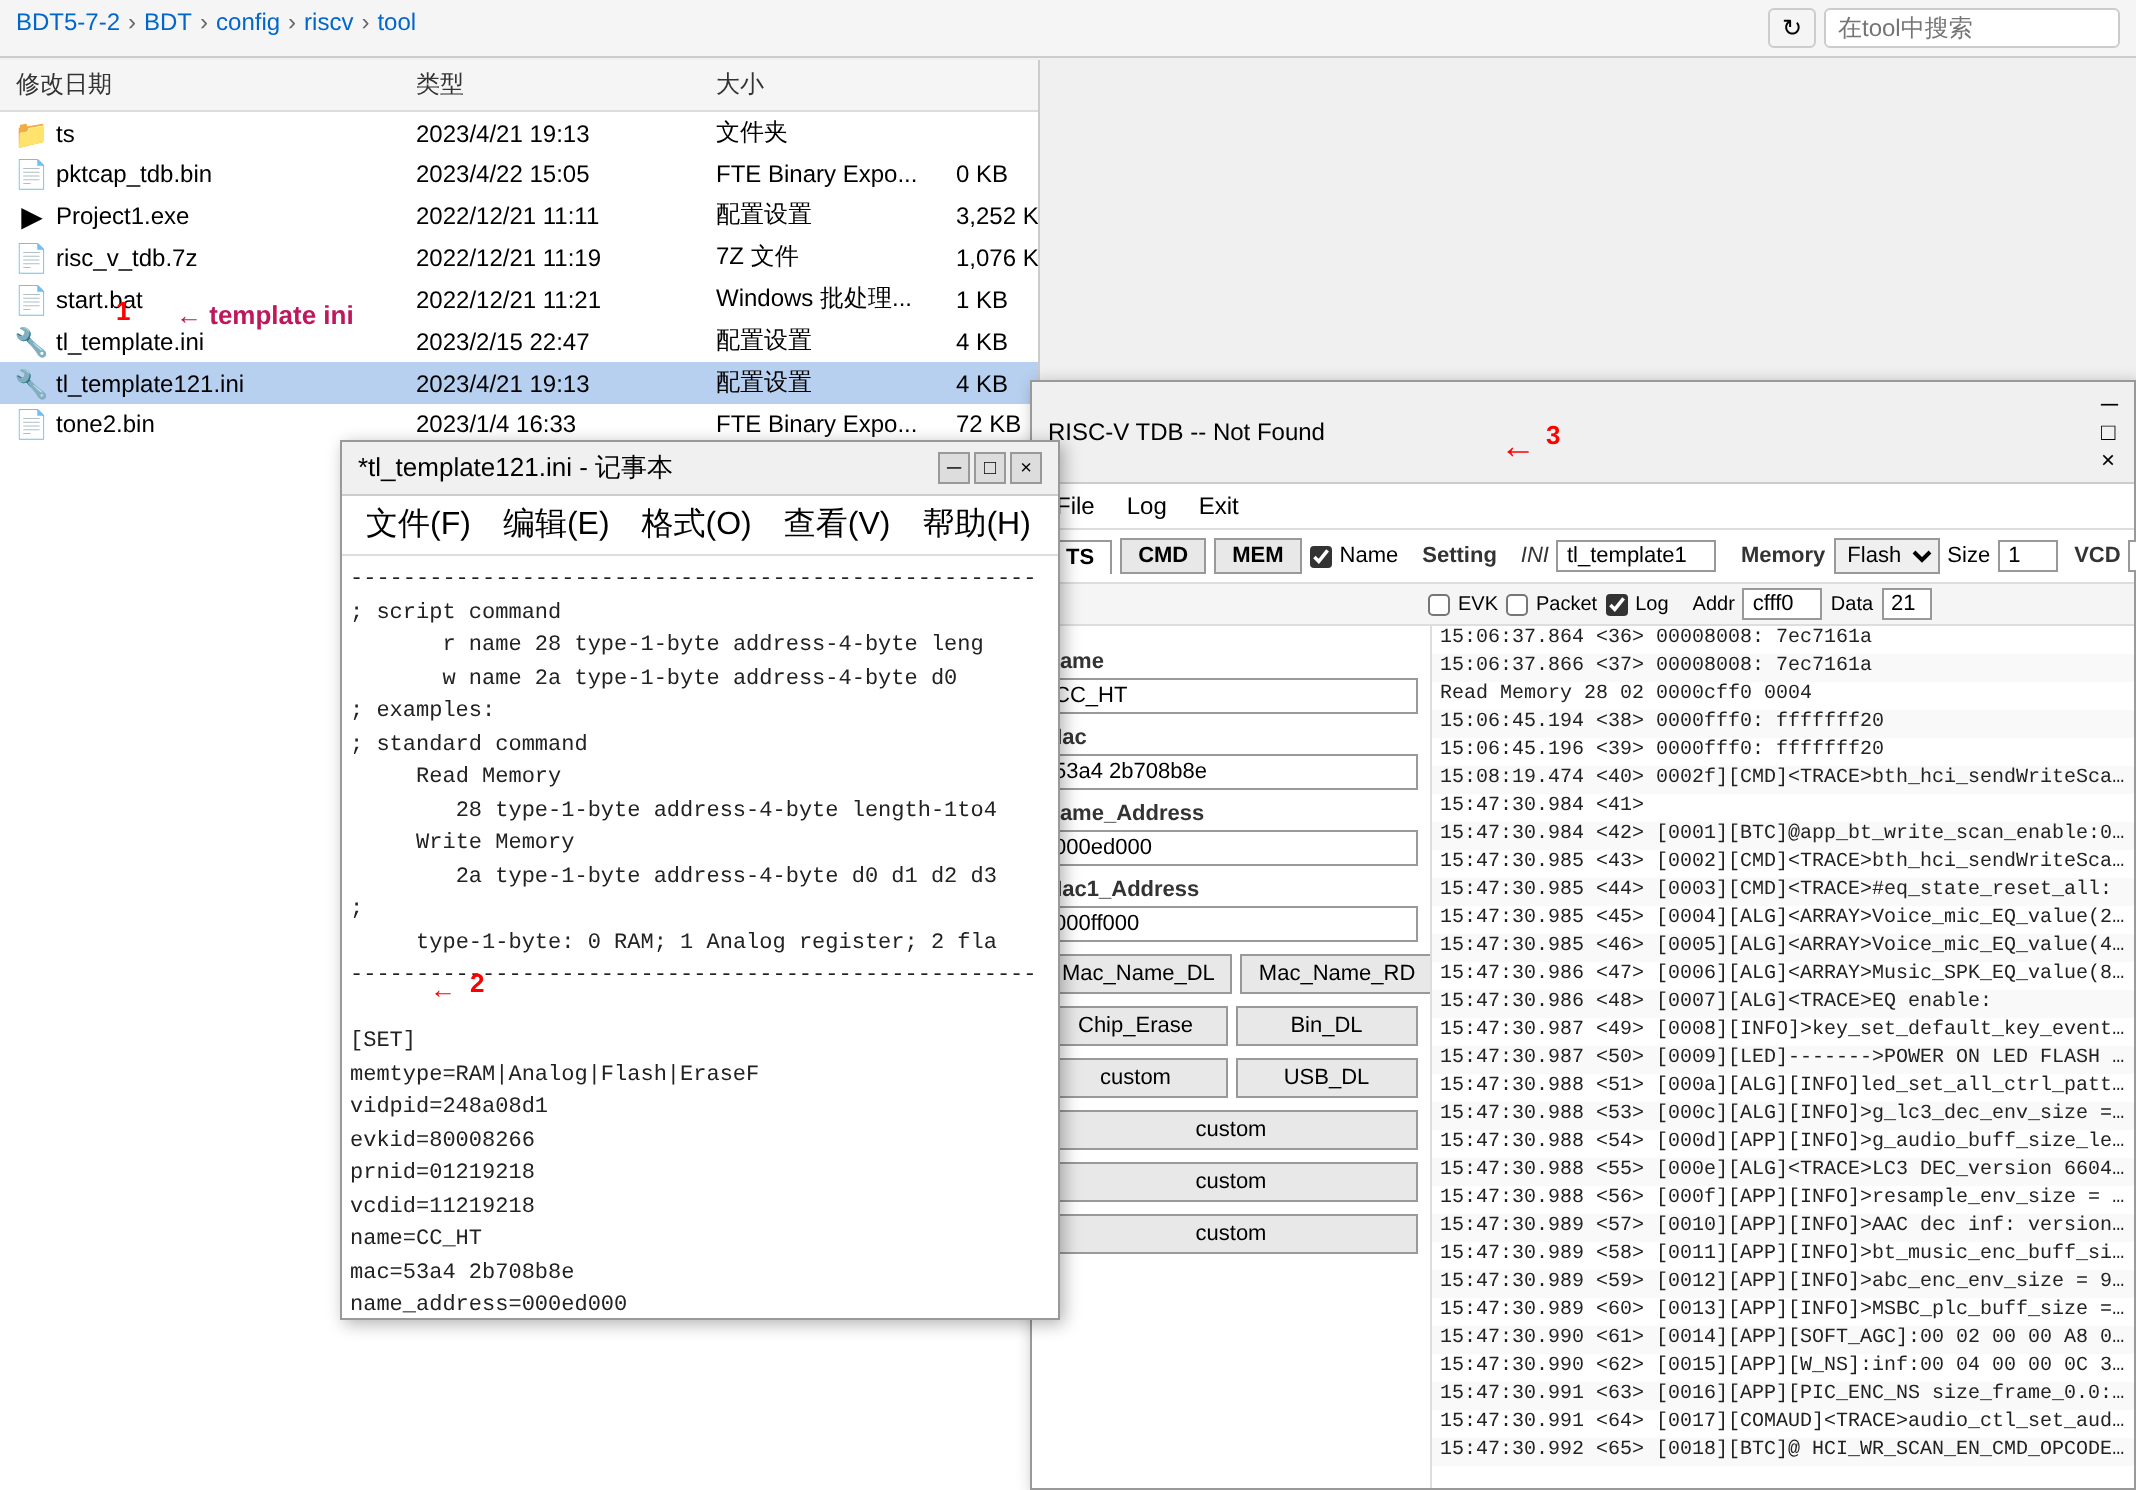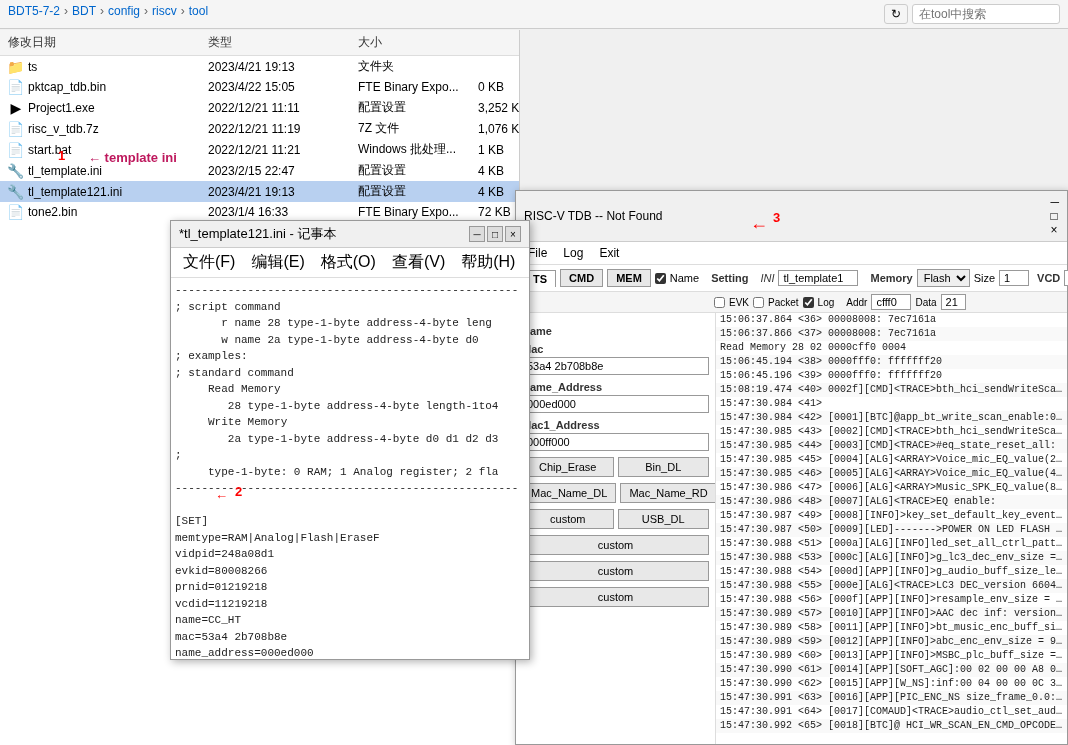--- a/index.html
+++ b/index.html
@@ -470,37 +470,38 @@
       <input type="text" class="tdb-input" style="width: 40px;" value="cfff0">
       <span>Data</span>
       <input type="text" class="tdb-input" style="width: 25px;" value="21">
     </div>
   </div>
 
   <div class="tdb-body">
 
     <div class="tdb-left">
       <div class="field-label">Name</div>
+      <input type="text" class="field-input" value="CC_HT" style="">
 
       <div class="field-label">Mac</div>
       <input type="text" class="field-input" value="53a4 2b708b8e" style="">
 
       <div class="field-label">Name_Address</div>
       <input type="text" class="field-input" value="000ed000" style="">
 
       <div class="field-label">Mac1_Address</div>
       <input type="text" class="field-input" value="000ff000" style="">
 
+      <div class="btn-row">
+        <button class="tdb-btn">Mac_Name_DL</button>
+        <button class="tdb-btn">Mac_Name_RD</button>
+      </div>
       <div class="btn-row">
         <button class="tdb-btn">Chip_Erase</button>
         <button class="tdb-btn">Bin_DL</button>
-      </div>
-      <div class="btn-row">
-        <button class="tdb-btn">Mac_Name_DL</button>
-        <button class="tdb-btn">Mac_Name_RD</button>
       </div>
       <div class="btn-row">
         <button class="tdb-btn">custom</button>
         <button class="tdb-btn">USB_DL</button>
       </div>
       <div class="btn-row">
         <button class="tdb-btn" style="flex:2;">custom</button>
       </div>
       <div class="btn-row">
         <button class="tdb-btn" style="flex:2;">custom</button>

